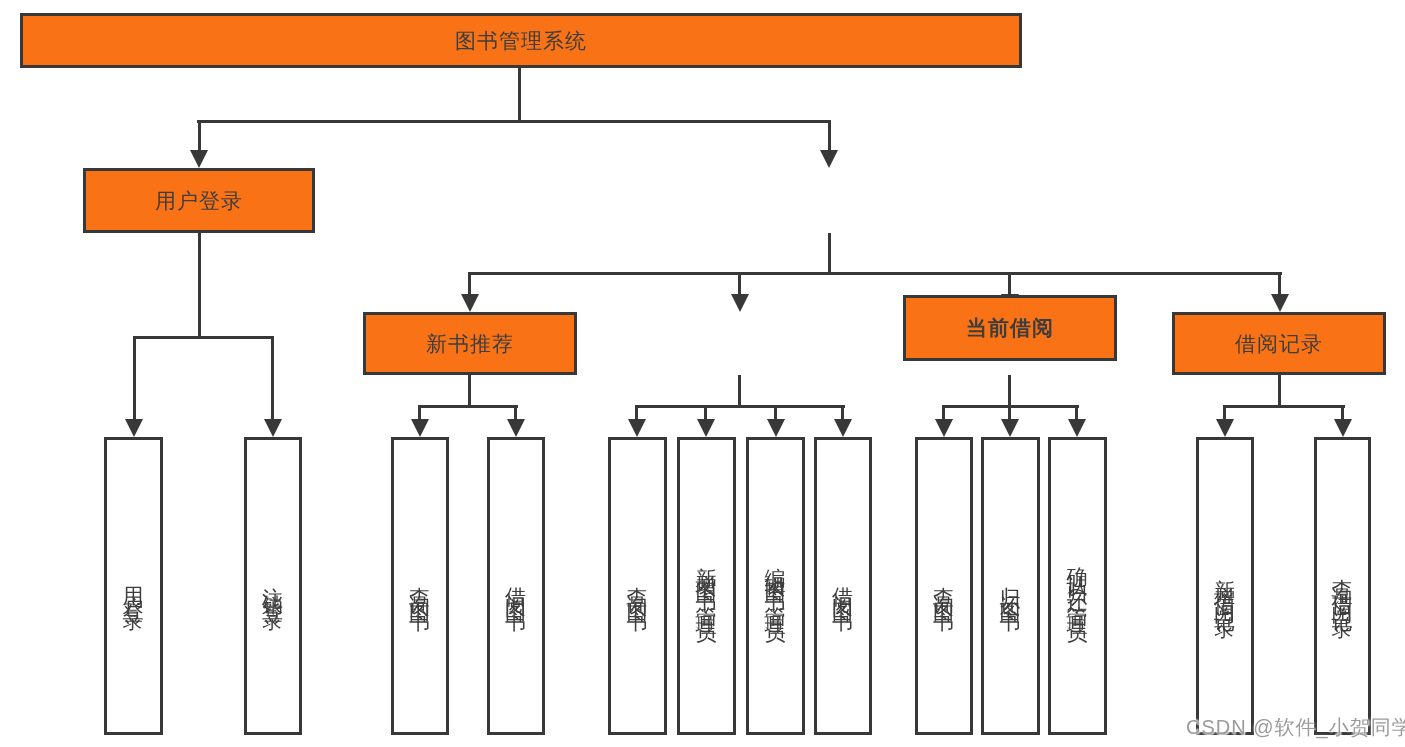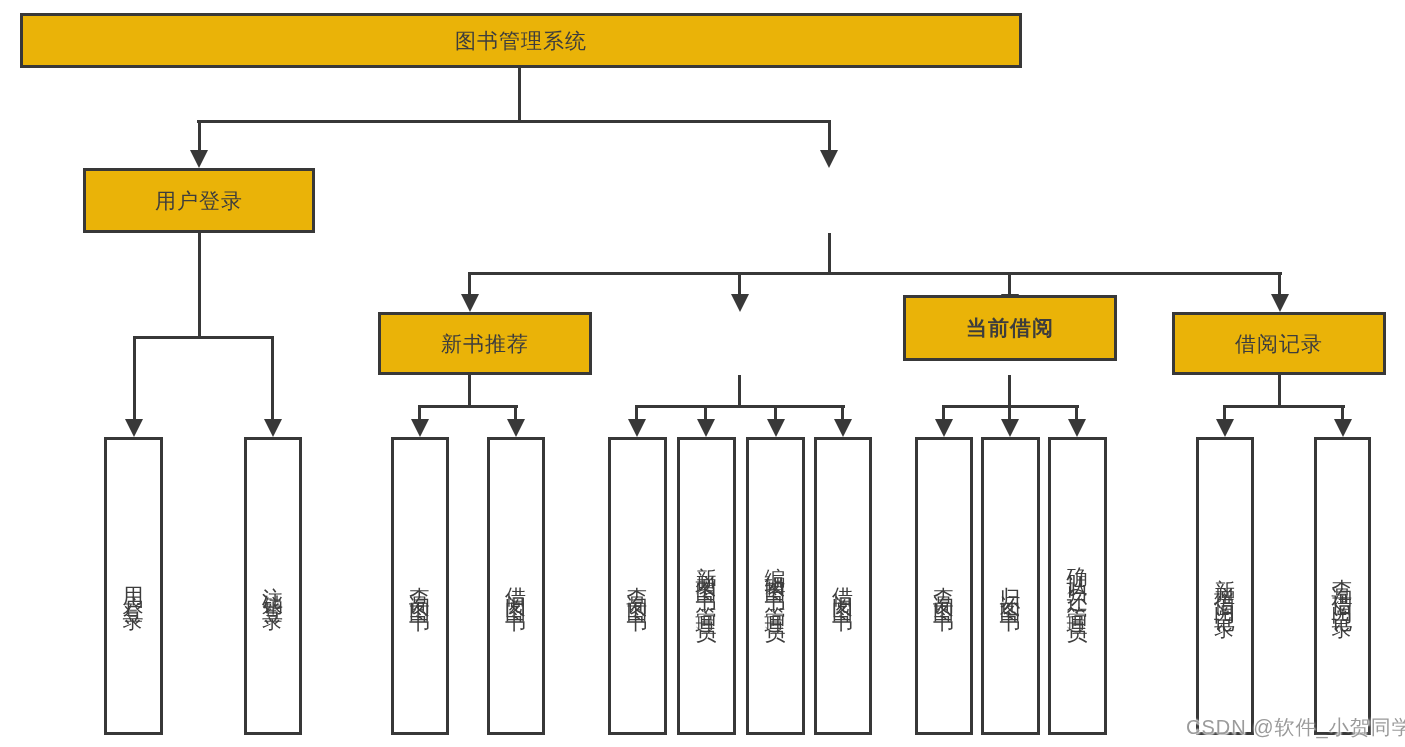--- a/index.html
+++ b/index.html
@@ -11,21 +11,21 @@
   *{margin:0;padding:0;box-sizing:border-box;}
   html,body{width:1405px;height:747px;overflow:hidden;background:var(--background);}
   body{font-family:"Liberation Sans","DejaVu Sans",sans-serif;color:var(--text);}
   #canvas{position:relative;width:1405px;height:747px;background:var(--background);}
 
   
   .box{
     position:absolute;
     display:flex;align-items:center;justify-content:center;
     border:3px solid var(--line);
-    background:#eab308;
+    background:#f97316;
     font-size:21px;
     letter-spacing:1px;
     color:var(--text);
     z-index:2;
   }
   
   .vbox{
     position:absolute;
     display:flex;align-items:center;justify-content:center;
     border:3px solid var(--line);
@@ -89,21 +89,21 @@
   <div class="hl" style="left:468px;top:272px;width:814px;"></div>
   <div class="vl" style="left:468px;top:272px;height:24px;"></div>
   <div class="arrow" style="left:461px;top:294px;"></div>
   <div class="vl" style="left:738px;top:272px;height:24px;"></div>
   <div class="arrow" style="left:731px;top:294px;"></div>
   <div class="vl" style="left:1008px;top:272px;height:24px;"></div>
   <div class="arrow" style="left:1001px;top:294px;"></div>
   <div class="vl" style="left:1278px;top:272px;height:24px;"></div>
   <div class="arrow" style="left:1271px;top:294px;"></div>
 
-  <div class="box" style="left:363px;top:312px;width:214px;height:63px;margin-left:15px;">新书推荐</div>
+  <div class="box" style="left:363px;top:312px;width:214px;height:63px;">新书推荐</div>
   <div class="box" style="left:903px;top:295px;width:214px;height:66px;font-weight:bold;">当前借阅</div>
   <div class="box" style="left:1172px;top:312px;width:214px;height:63px;">借阅记录</div>
 
   <div class="vl" style="left:468px;top:375px;height:30px;"></div>
   <div class="hl" style="left:418px;top:405px;width:100px;"></div>
   <div class="vl" style="left:418px;top:405px;height:16px;"></div>
   <div class="arrow" style="left:411px;top:419px;"></div>
   <div class="vl" style="left:514px;top:405px;height:16px;"></div>
   <div class="arrow" style="left:507px;top:419px;"></div>
 

